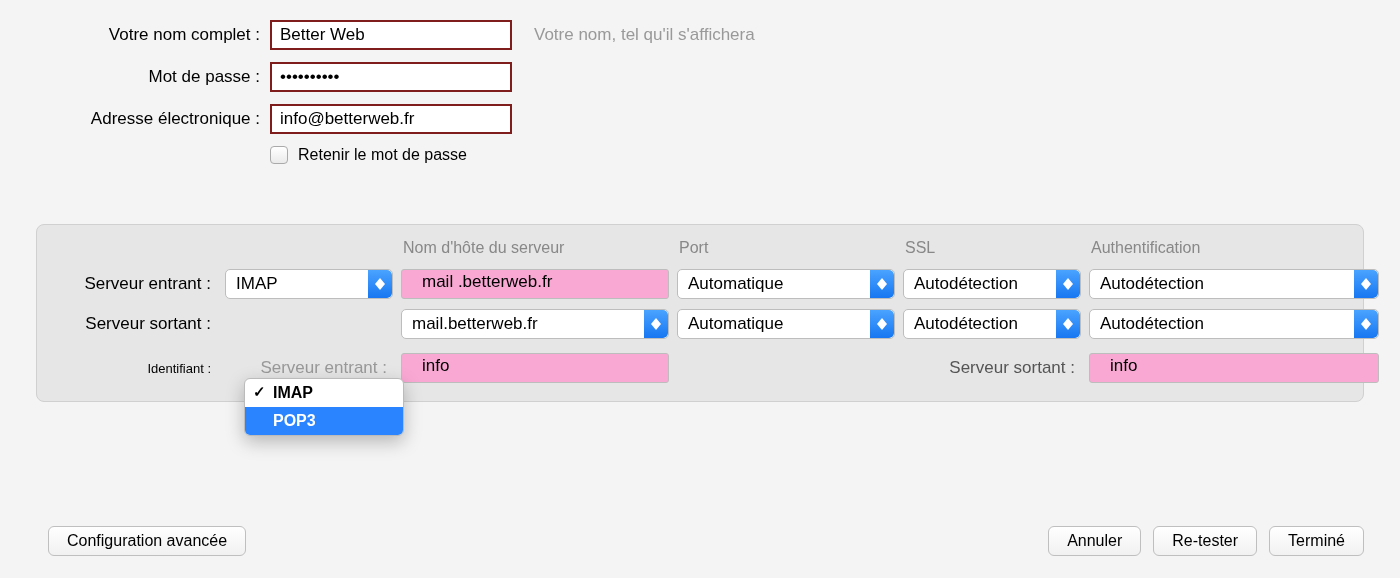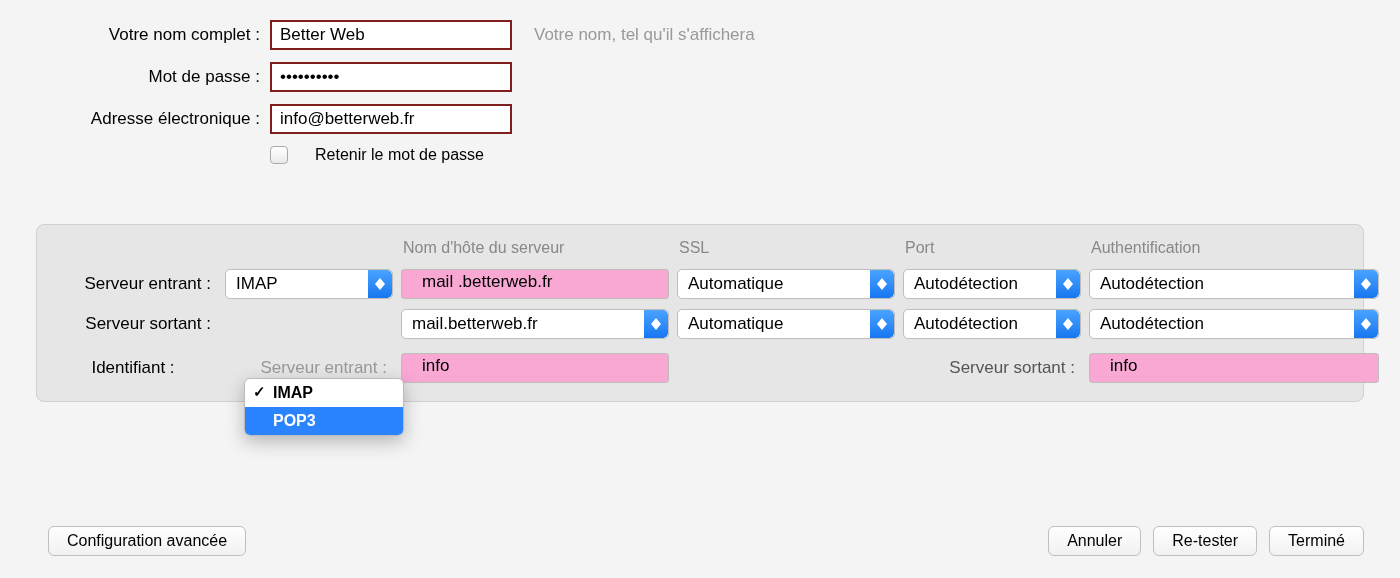--- a/index.html
+++ b/index.html
@@ -24,21 +24,21 @@
   input[type=text], input[type=password] {
     height: 30px;
     border: 2px solid #7f1d1d;
     background: #fff;
     padding: 2px 8px;
     font-size: 17px;
     outline: none;
   }
   .w240 { width: 242px; }
   .hint { margin-left: 22px; color: #999; font-size: 17px; }
-  .check-row { margin-left: 234px; display: flex; align-items: center; gap: 27px; }
+  .check-row { margin-left: 234px; display: flex; align-items: center; gap: 10px; }
   .mac-checkbox {
     width: 18px; height: 18px; border: 1px solid #aaa; border-radius: 4px;
     background: linear-gradient(#fff,#eaeaea);
   }
 
   .server-panel {
     background: #e6e6e6;
     border: 1px solid #d0d0d0;
     border-radius: 8px;
     padding: 14px 18px 18px 18px;
@@ -54,21 +54,21 @@
   .hdr-row .col-label { color: #888; font-size: 16px; padding-left: 2px; }
   .srv-row .rlabel { text-align: right; font-size: 17px; padding-right: 6px; color:#000; }
 
   .id-row {
     display: grid;
     grid-template-columns: 162px 168px 268px 218px 178px 290px;
     column-gap: 8px;
     align-items: center;
     margin-top: 14px;
   }
-  .id-row .rlabel { text-align: center; font-size: 17px; padding-right: 6px; }
+  .id-row .rlabel { text-align: right; font-size: 13px; padding-right: 6px; }
   .id-row .ghost-label { color: #999; text-align: right; font-size: 17px; padding-right: 6px; }
 
   .select {
     position: relative;
     height: 30px;
     border: 1px solid #bdbdbd;
     border-radius: 5px;
     background: #fff;
     display: flex;
     align-items: center;
@@ -165,22 +165,22 @@
     <div class="mac-checkbox"></div>
     <span>Retenir le mot de passe</span>
   </div>
 </div>
 
 <div class="server-panel">
   <div class="hdr-row">
     <div></div>
     <div></div>
     <div class="col-label">Nom d'hôte du serveur</div>
+    <div class="col-label">Port</div>
     <div class="col-label">SSL</div>
-    <div class="col-label">Port</div>
     <div class="col-label">Authentification</div>
   </div>
 
   <div class="srv-row">
     <div class="rlabel">Serveur entrant :</div>
     <div class="select">
       <span>IMAP</span>
       <span class="chev">
         <svg viewBox="0 0 10 6">
             <path d="M0 6 L5 0 L10 6 Z" fill="#fff"></path>

